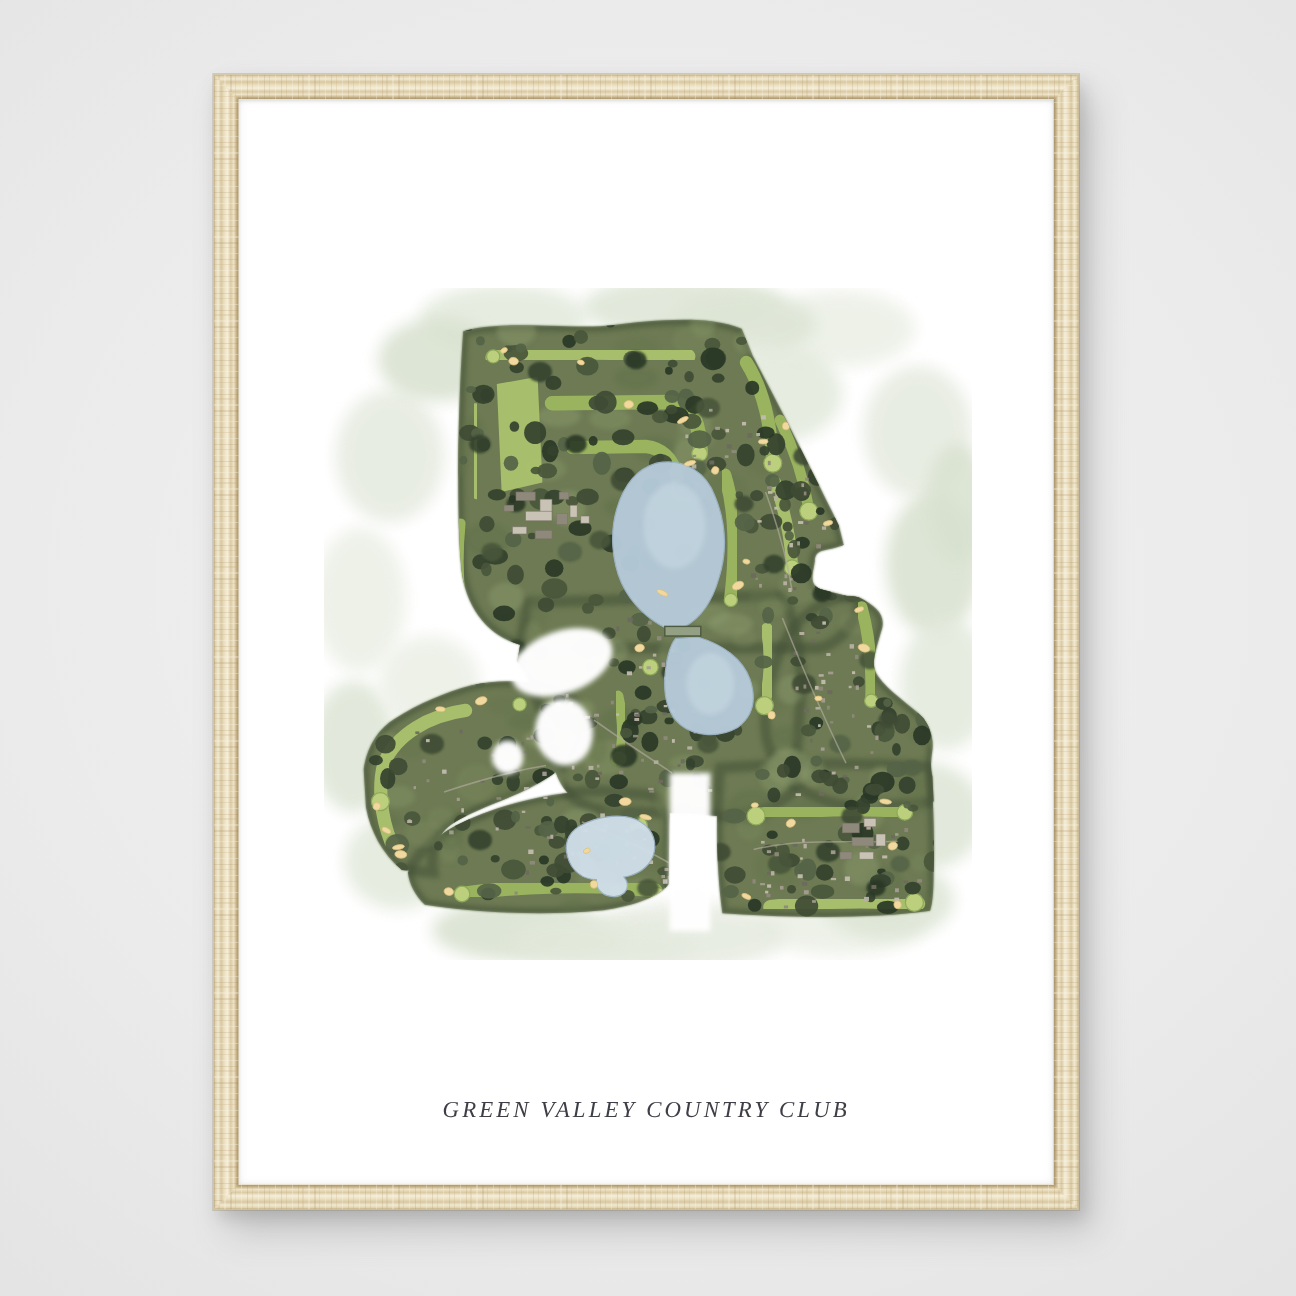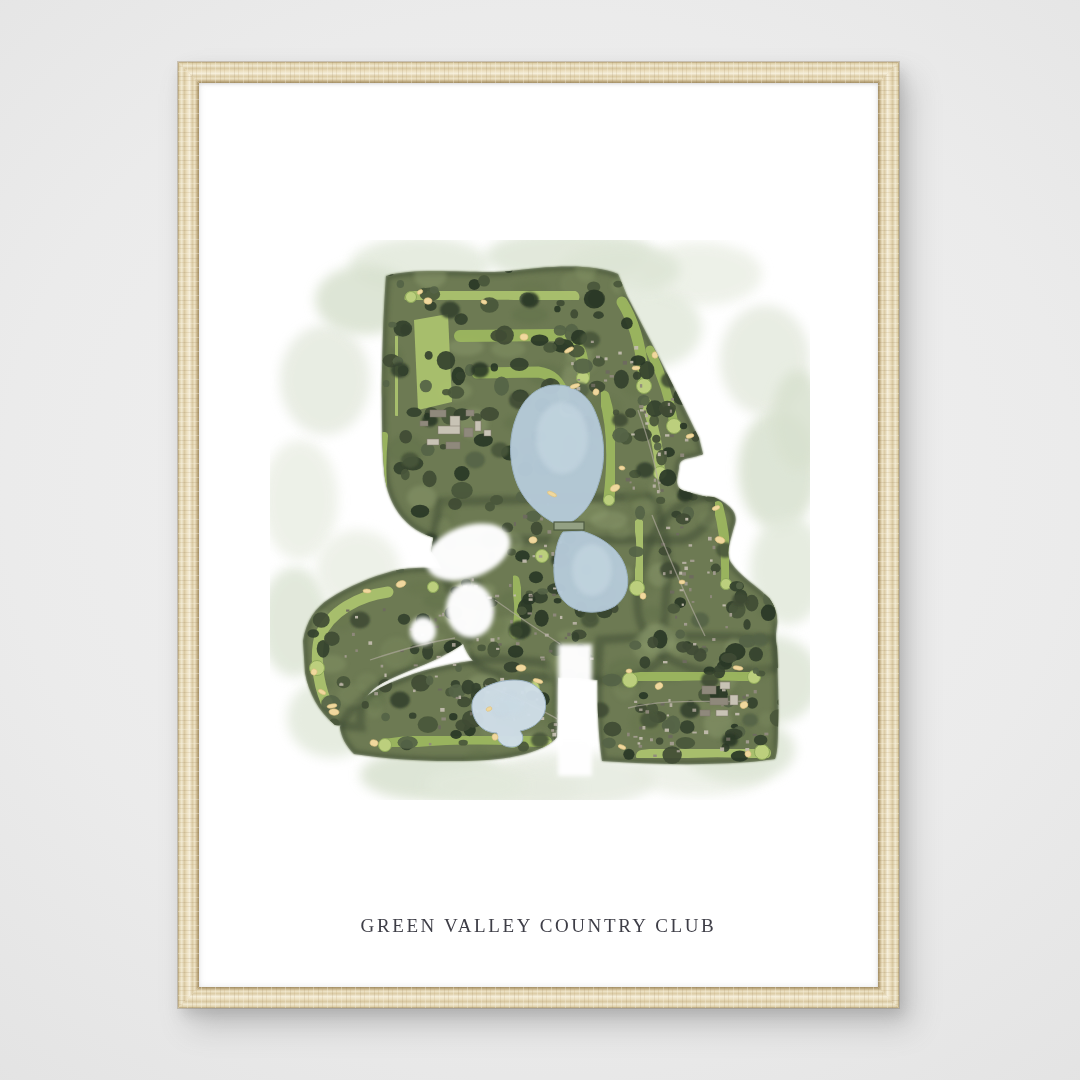--- a/index.html
+++ b/index.html
@@ -3,20 +3,21 @@
 <meta charset="utf-8">
 <style>
   html,body{margin:0;padding:0}
   body{
     width:1080px;height:1080px;position:relative;overflow:hidden;
     background:#ebebeb;font-family:"Liberation Serif",serif;
   }
   .wall{
     position:absolute;inset:0;
     background:radial-gradient(ellipse 90% 80% at 50% 45%, #f1f1f1 0%, #ebebeb 55%, #e1e1e1 100%);
+    font-style:italic;
   }
   .frame{
     position:absolute;left:178px;top:62px;width:721px;height:946px;
     background:#e7dabb;
     box-shadow:12px 18px 28px rgba(112,112,112,0.32),
                4px 7px 12px rgba(125,125,125,0.28),
                0 0 0 1px rgba(150,128,92,0.35);
   }
   .wood{position:absolute;background-color:#e7dabb}
   .wood.h{

